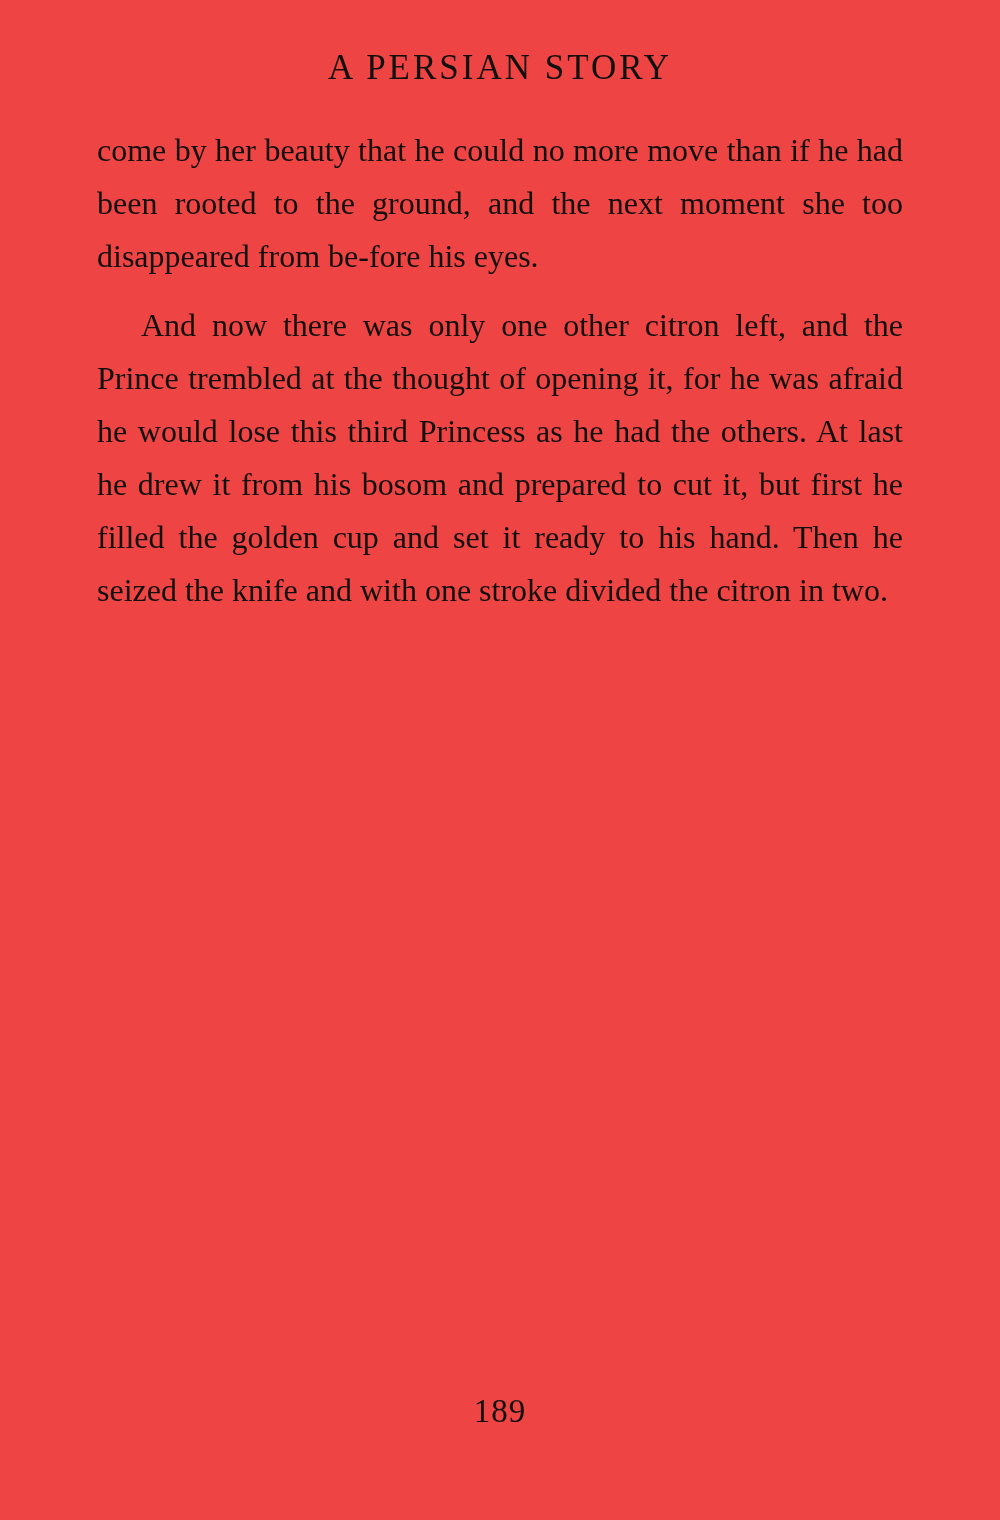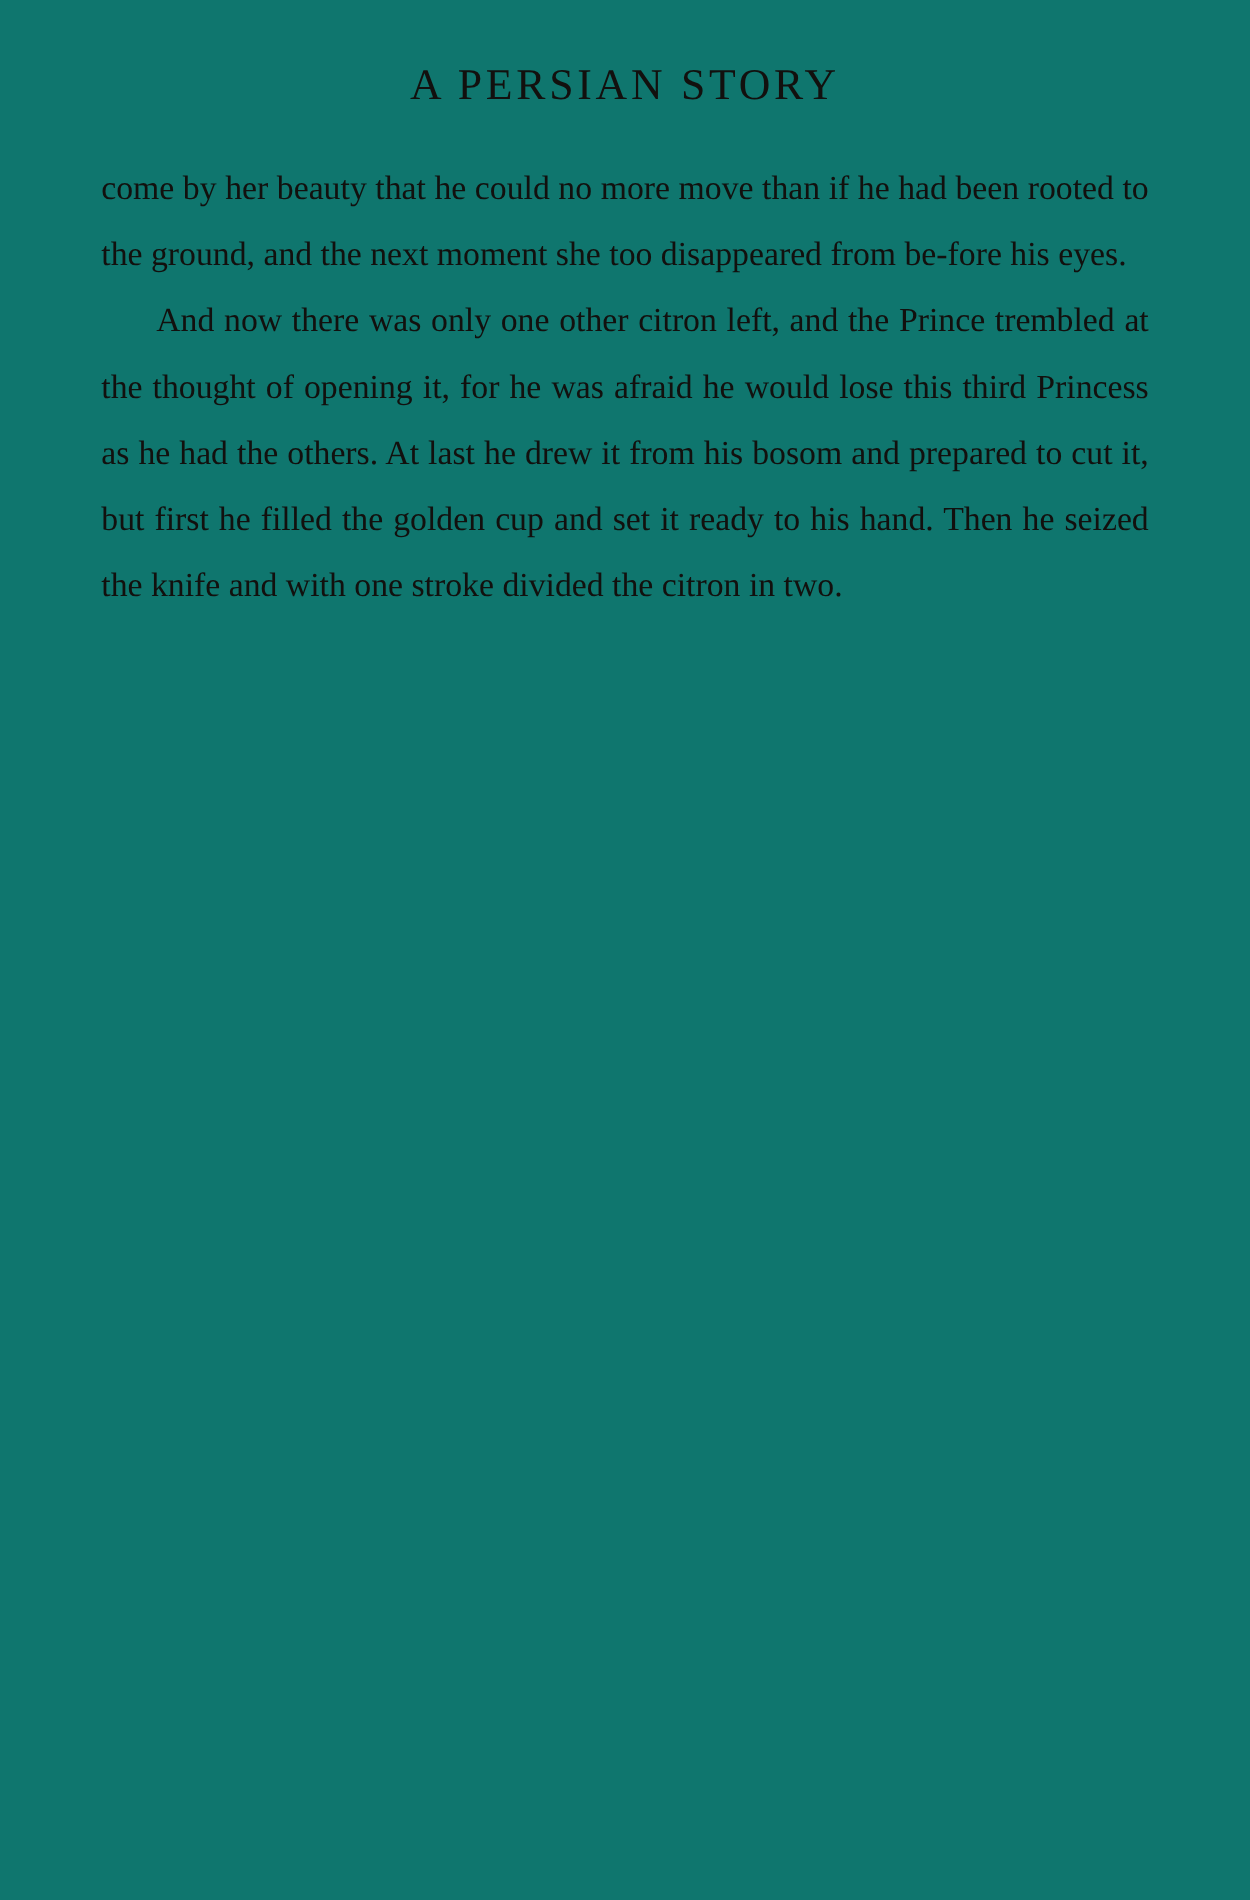--- a/index.html
+++ b/index.html
@@ -4,45 +4,45 @@
 <style>
   html, body {
     margin: 0;
     padding: 0;
     background: #ffffff;
   }
   .page {
     width: 1000px;
     height: 1520px;
     position: relative;
-    background: #0f766e;
+    background: #ef4444;
     box-sizing: border-box;
     font-family: "Liberation Serif", serif;
     color: #100e0c;
     overflow: hidden;
   }
   .running-head {
     text-align: center;
     font-size: 35px;
     letter-spacing: 3px;
     margin-top: 48px;
     font-weight: 400;
     color: #12100e;
   }
   .body-block {
     margin: 0 auto;
     width: 838px;
     margin-top: 36px;
   }
   .para {
-    font-size: 27px;
+    font-size: 32px;
     line-height: 53px;
     text-align: justify;
     text-justify: inter-word;
-    margin: 0;
+    margin: 16px;
     color: #12100e;
   }
   .para.indent {
     text-indent: 44px;
   }
   .folio {
     position: absolute;
     bottom: 90px;
     left: 0;
     width: 100%;
@@ -57,14 +57,15 @@
 
 <div class="page">
 
   <div class="running-head">A PERSIAN STORY</div>
 
   <div class="body-block">
     <p class="para">come by her beauty that he could no more move than if he had been rooted to the ground, and the next moment she too disappeared from be-fore his eyes.</p>
     <p class="para indent">And now there was only one other citron left, and the Prince trembled at the thought of opening it, for he was afraid he would lose this third Princess as he had the others.  At last he drew it from his bosom and prepared to cut it, but first he filled the golden cup and set it ready to his hand.  Then he seized the knife and with one stroke divided the citron in two.</p>
   </div>
 
+  <div class="folio">189</div>
 
 </div>
 
 </body></html>

